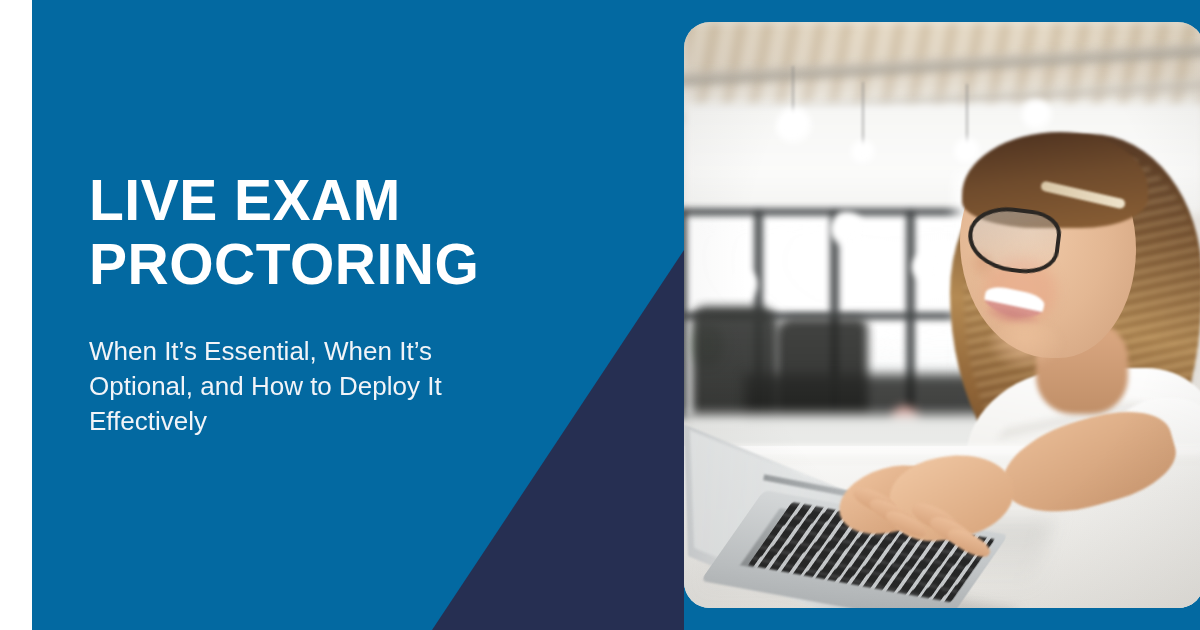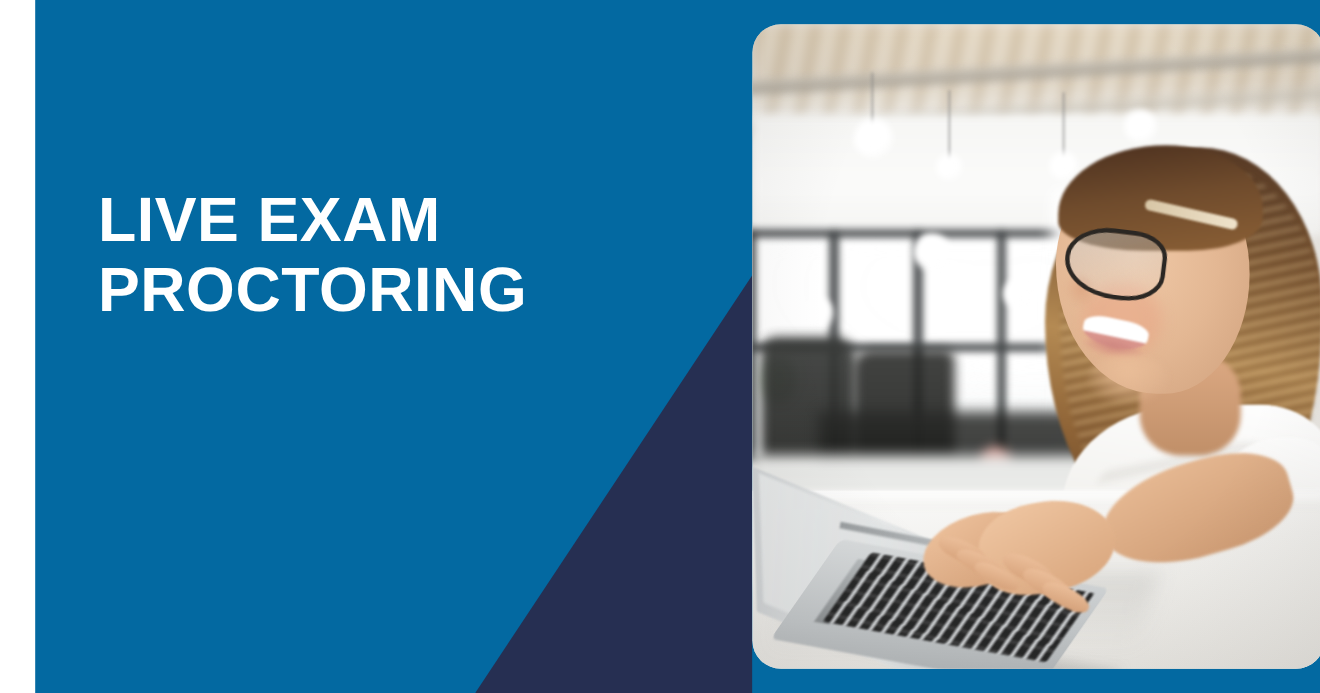--- a/index.html
+++ b/index.html
@@ -404,20 +404,21 @@
 </head>
 <body>
 
 <div id="banner">
 
   <div id="accent-wedge"></div>
 
   <div id="text-block">
     <h1 id="headline">Live Exam
 Proctoring</h1>
+    <p id="subheadline">When It’s Essential, When It’s Optional, and How to Deploy It Effectively</p>
   </div>
 
   <div id="photo-card">
     <div class="ph" id="ceiling"></div>
     <div class="ph" id="beam1"></div>
     <div class="ph" id="beam2"></div>
     <div class="ph" id="upper-wall"></div>
 
     <div class="ph pendant-cord" id="cord-a"></div>
     <div class="ph pendant-bulb" id="bulb-a"></div>

